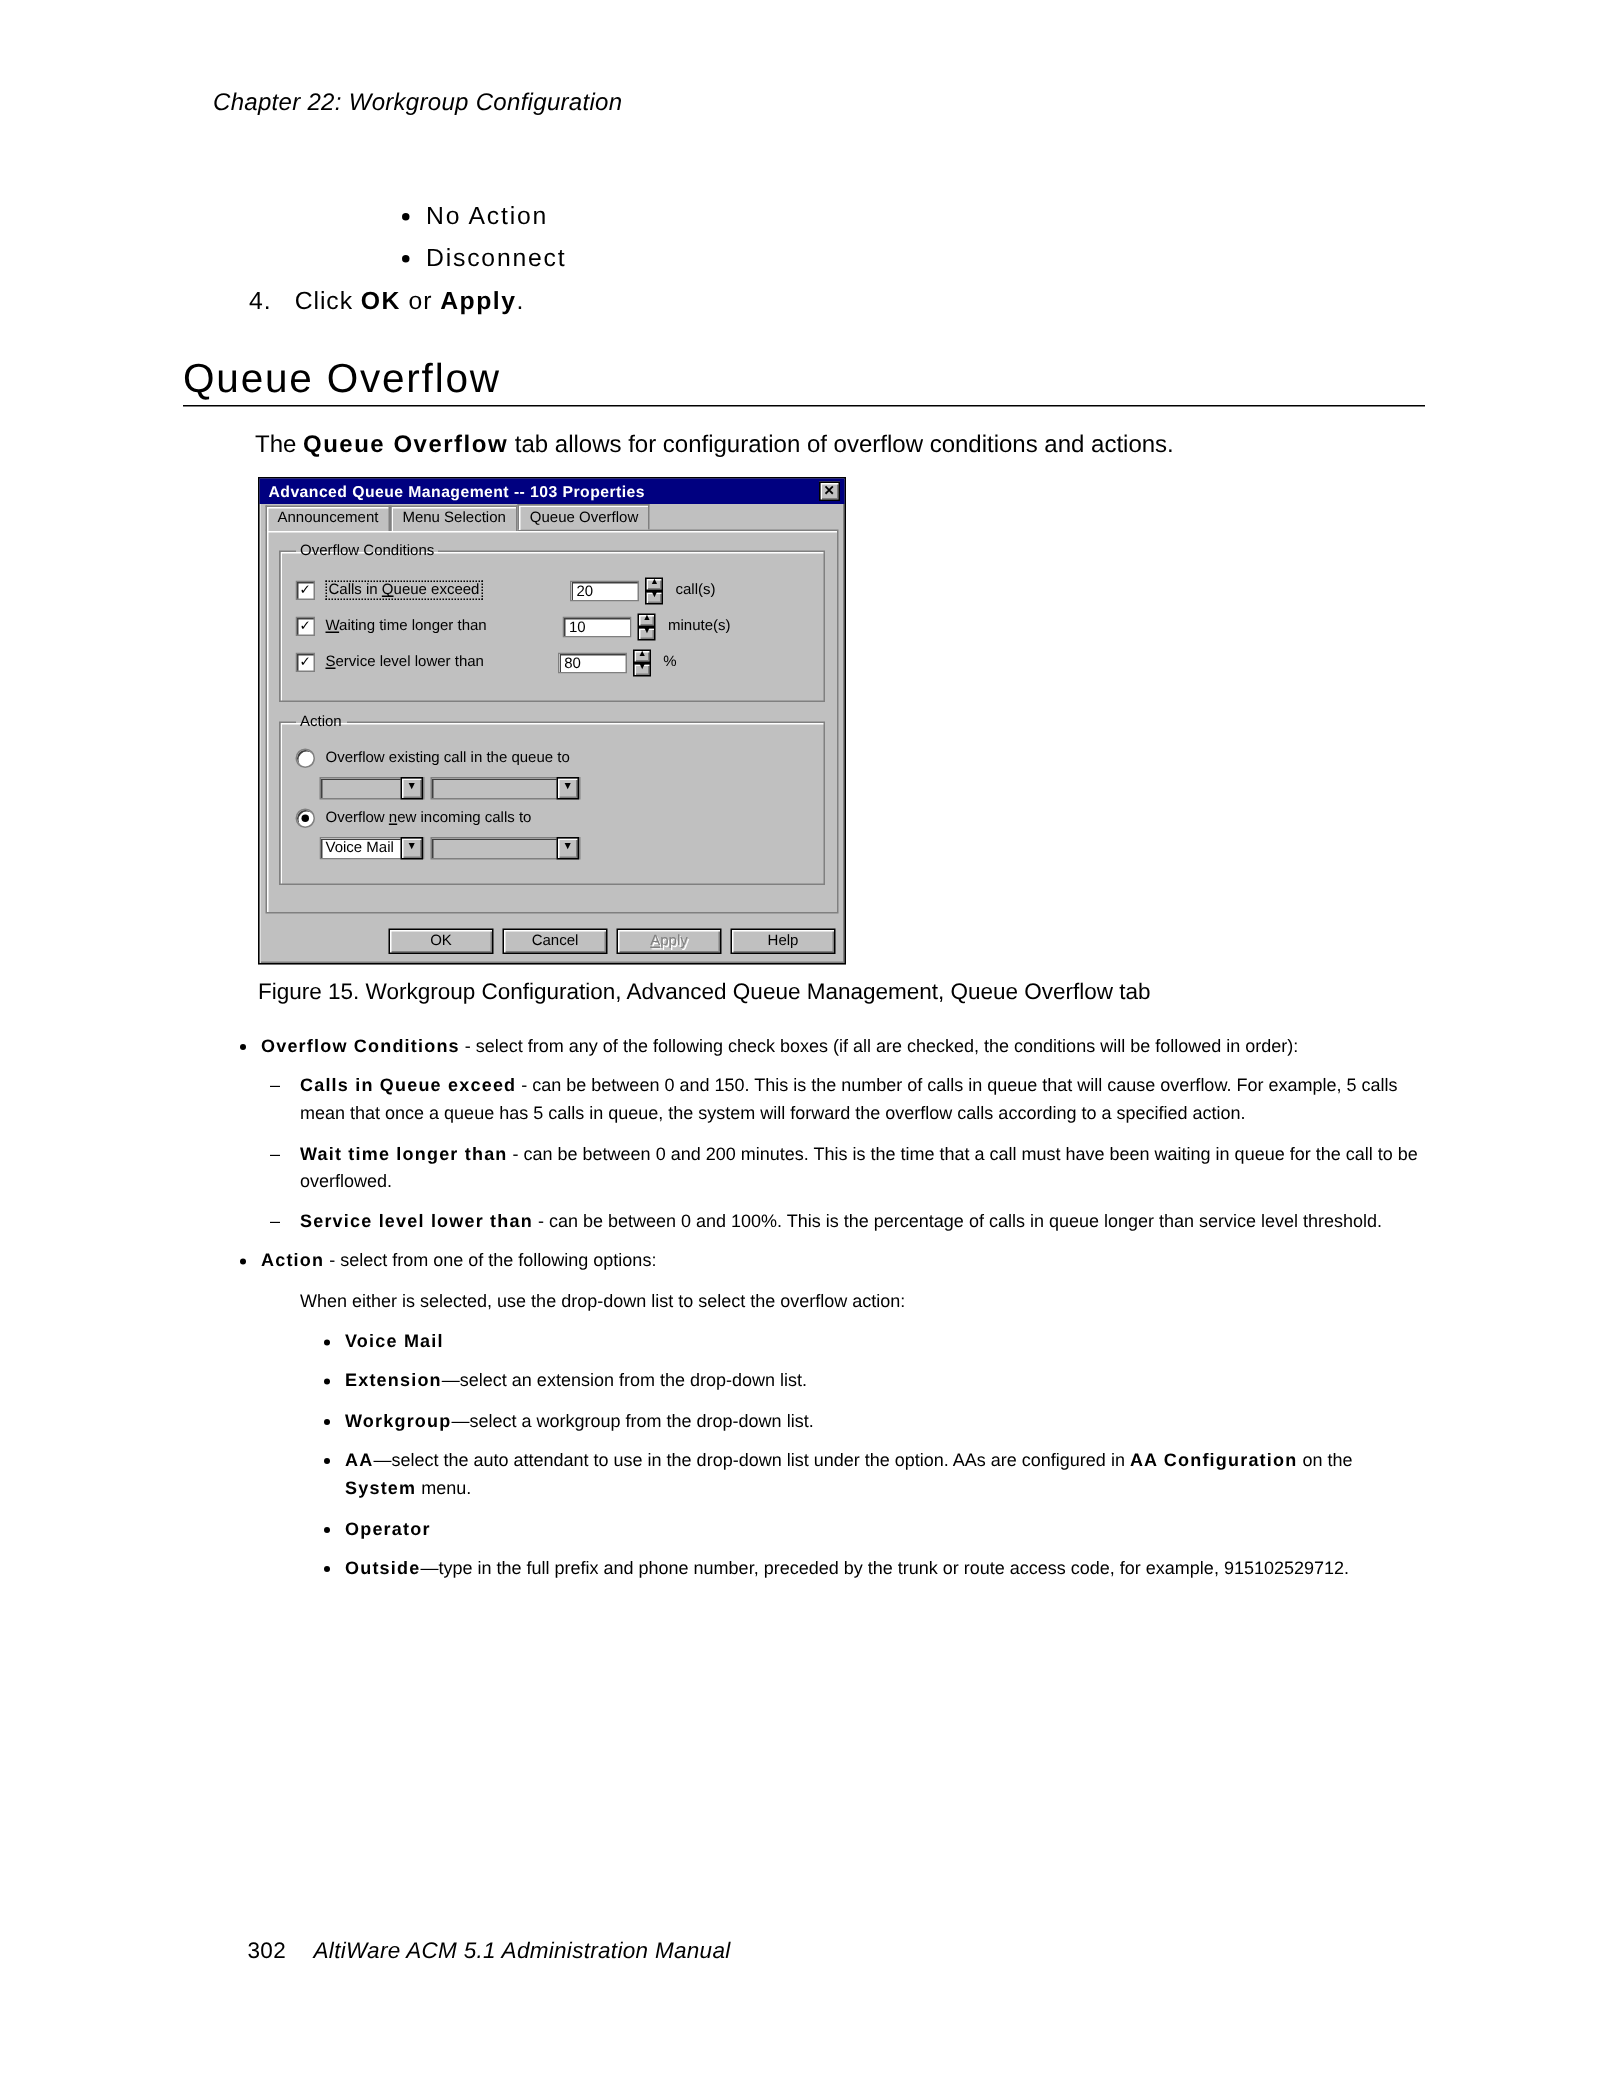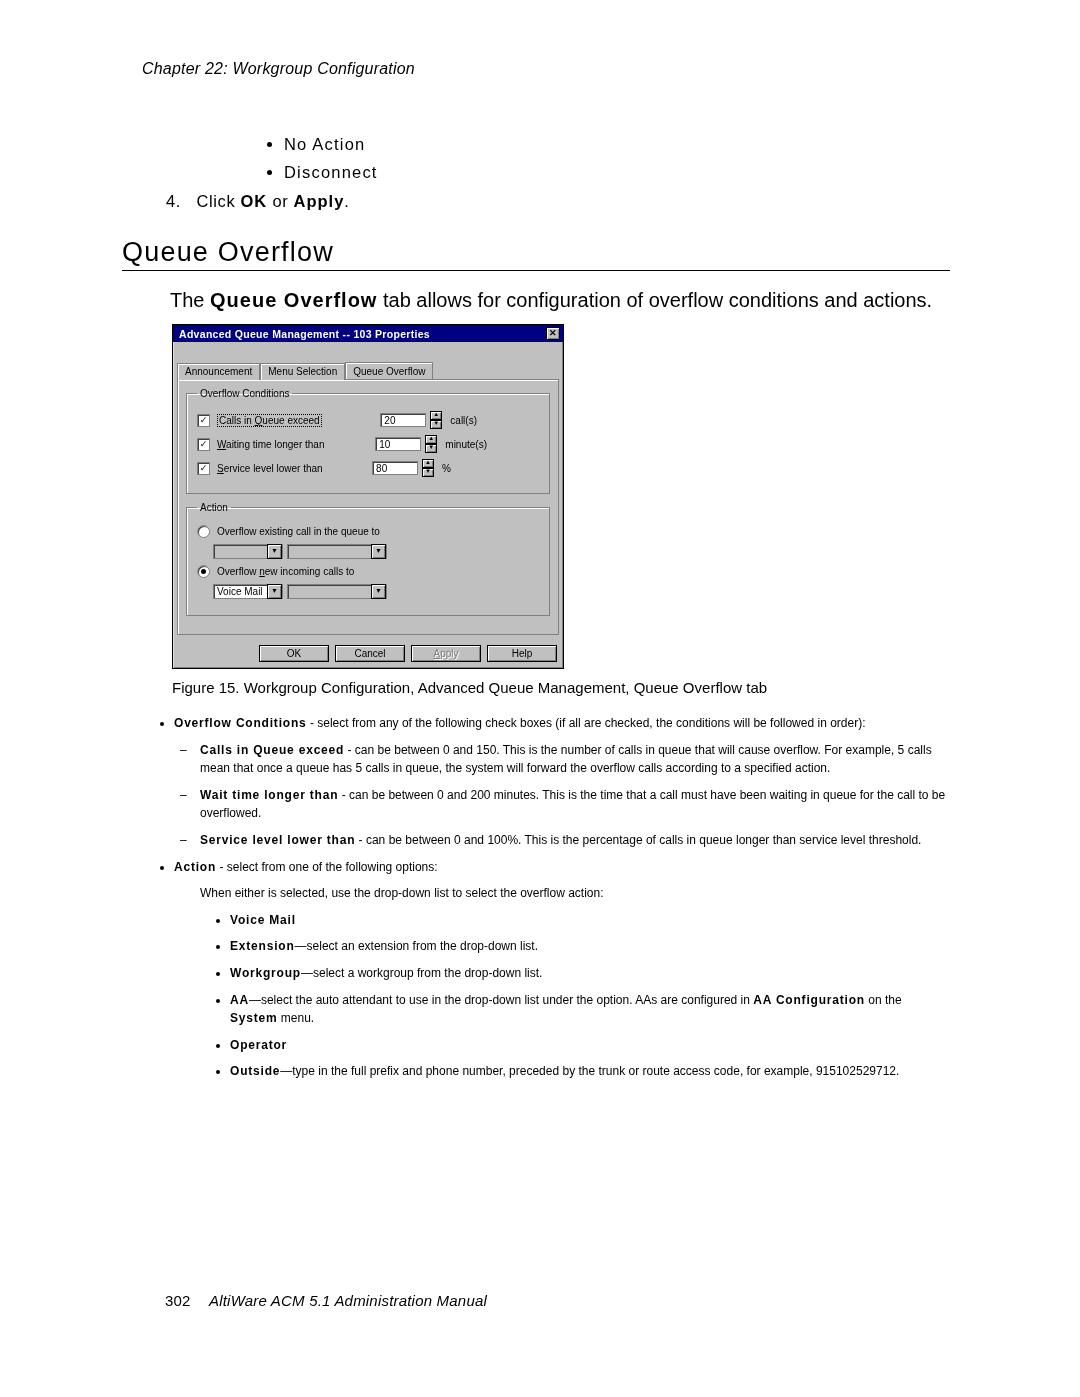--- a/index.html
+++ b/index.html
@@ -41,21 +41,21 @@
   .ol-step .bold { font-weight: bold; letter-spacing: 1px; }
   h1.section {
     font-size: 27px;
     font-weight: normal;
     letter-spacing: 1.2px;
     margin: 26px 0 4px -8px;
     padding-bottom: 2px;
     border-bottom: 1px solid #000;
   }
   p.body {
-    font-size: 20px;
+    font-size: 16px;
     line-height: 1.55;
     margin: 14px 0 8px 40px;
   }
   p.body .bold { font-weight: bold; letter-spacing: 1px; }
 
   
   .dialog {
     width: 390px;
     margin: 6px 0 6px 42px;
     font-family: "MS Sans Serif", Arial, sans-serif;
@@ -81,21 +81,21 @@
     width: 12px; height: 11px;
     background: #c0c0c0;
     border: 1px solid #000;
     box-shadow: inset 1px 1px 0 #fff, inset -1px -1px 0 #808080;
     display: flex; align-items: center; justify-content: center;
     font-size: 9px; font-weight: bold; line-height: 1;
     color: #000;
   }
   .tabstrip {
     display: flex;
-    padding: 20px 4px 0 4px;
+    padding: 0 4px 0 4px;
   }
   .tab {
     padding: 2px 7px 2px 7px;
     border: 1px solid #808080;
     border-bottom: none;
     background: #c0c0c0;
     box-shadow: inset 1px 1px 0 #fff;
     margin-right: 0;
     font-size: 10px;
     position: relative;

